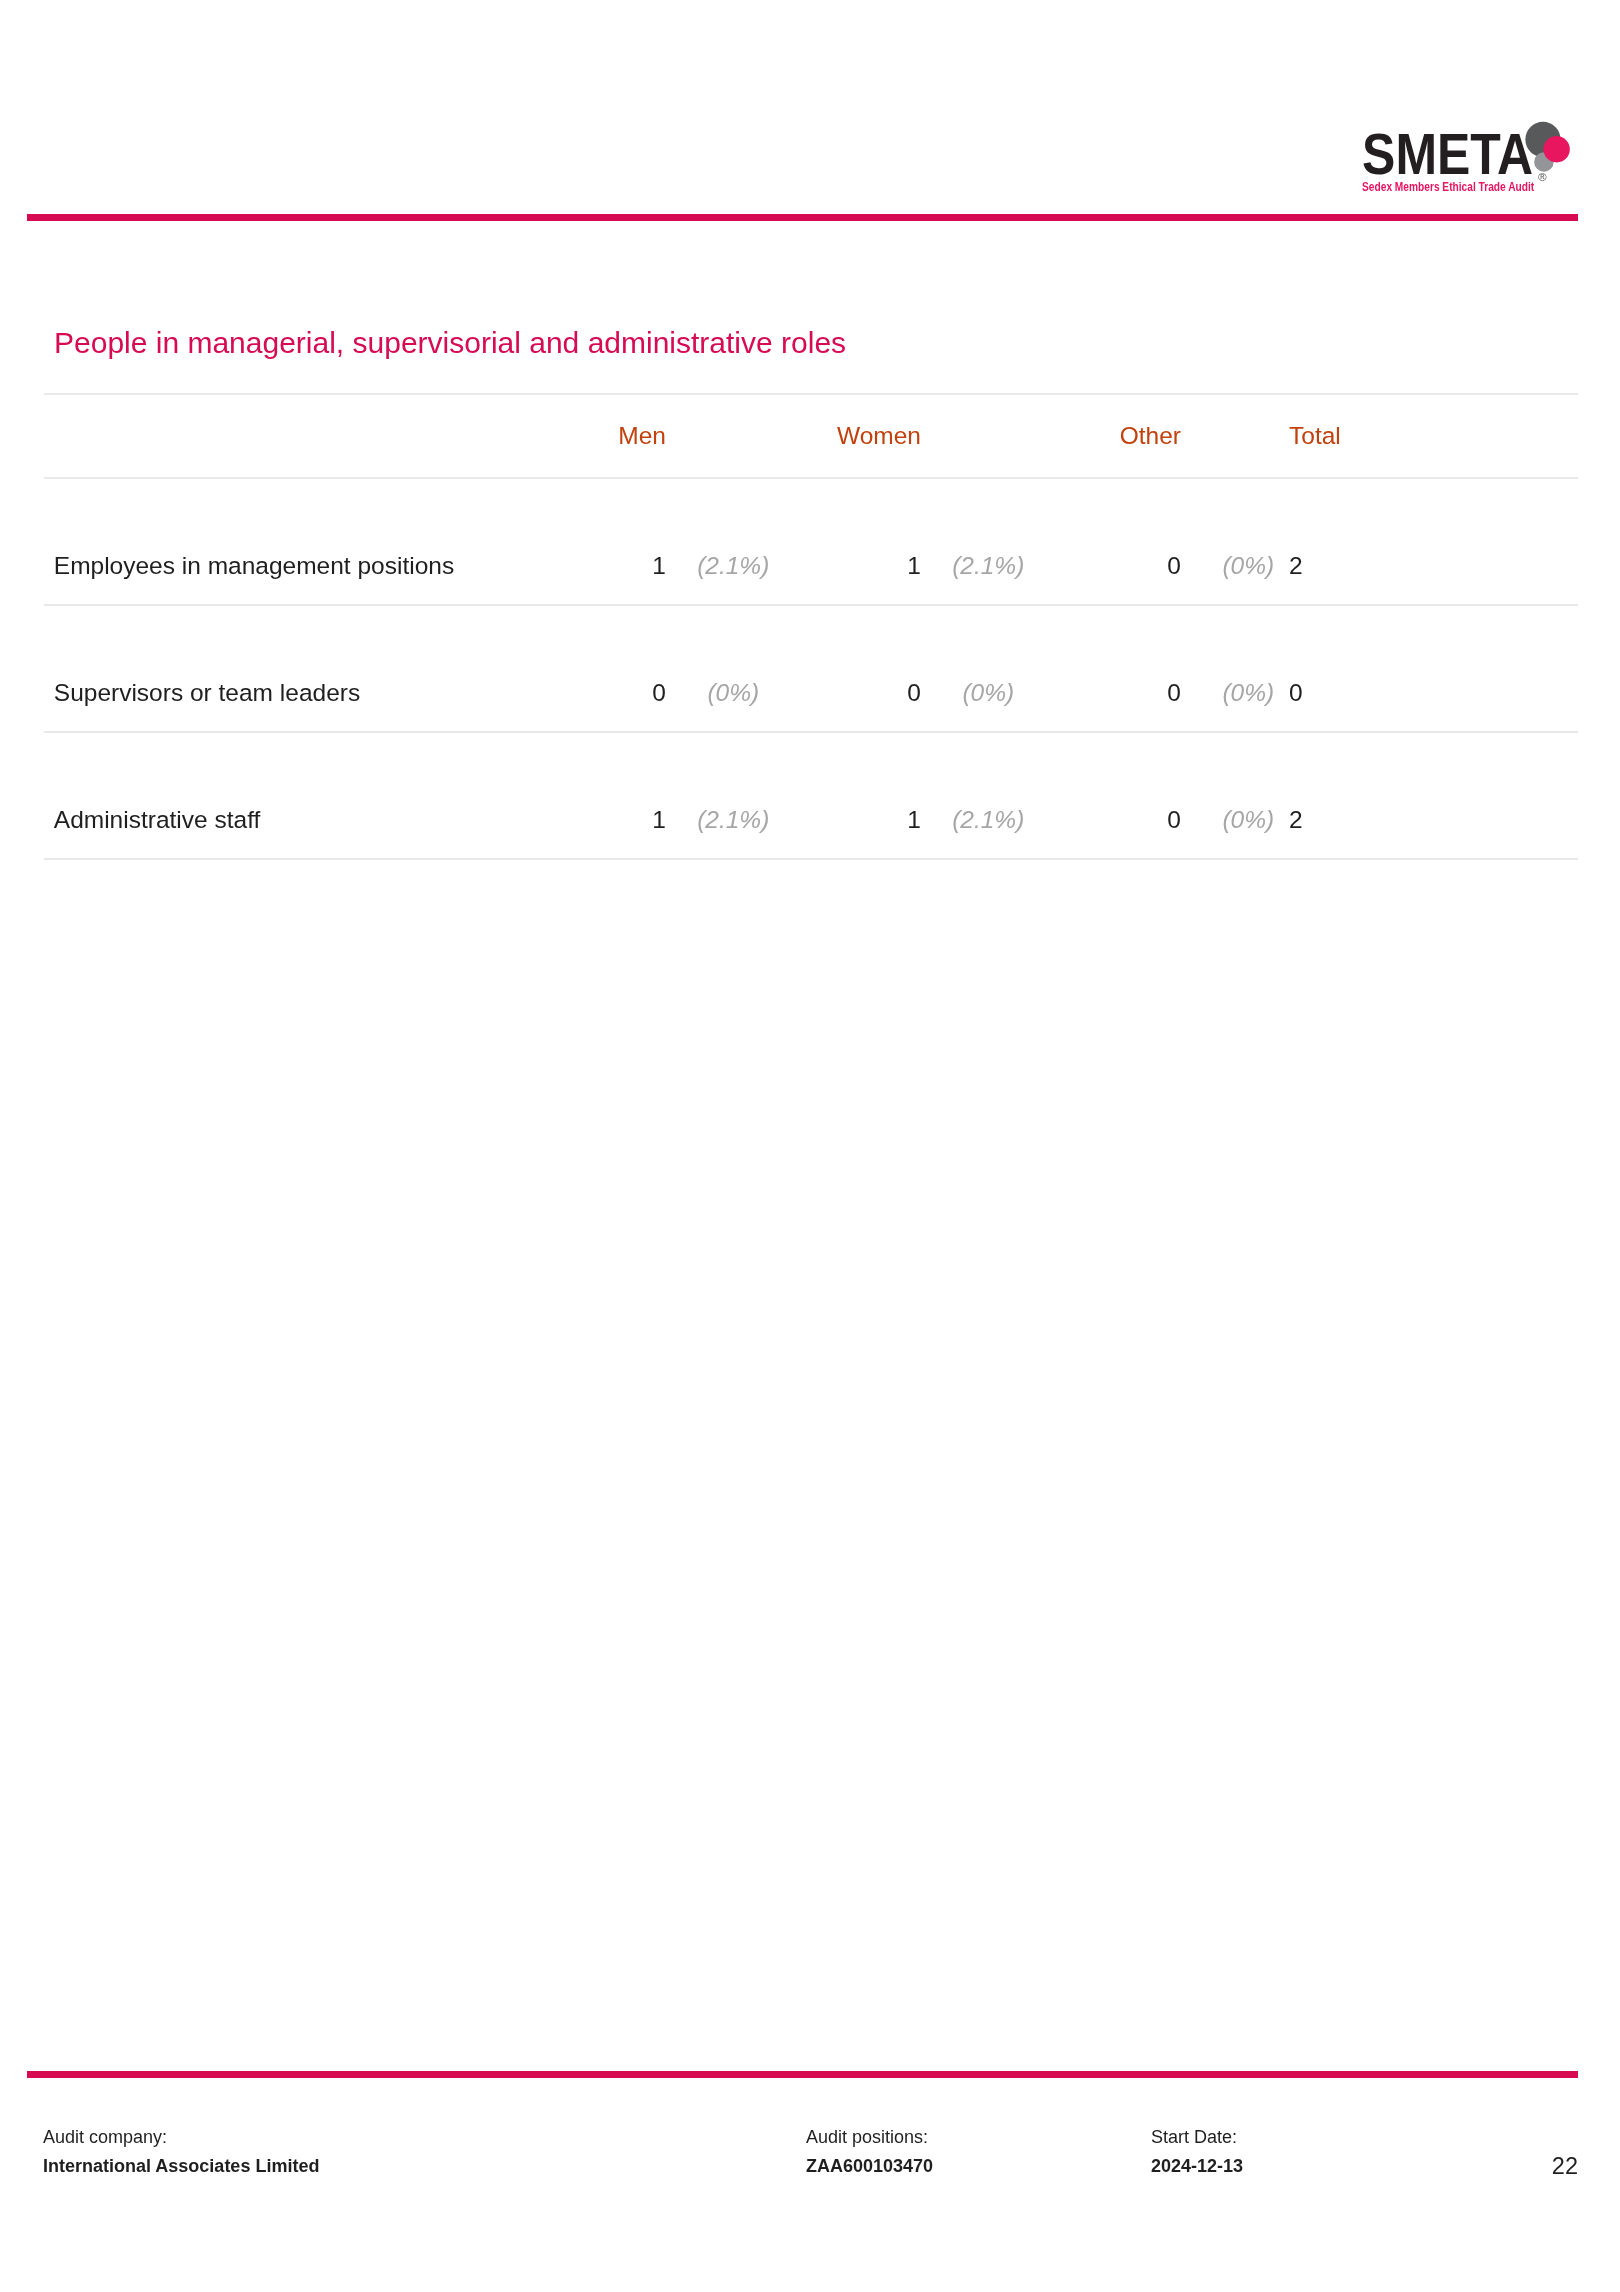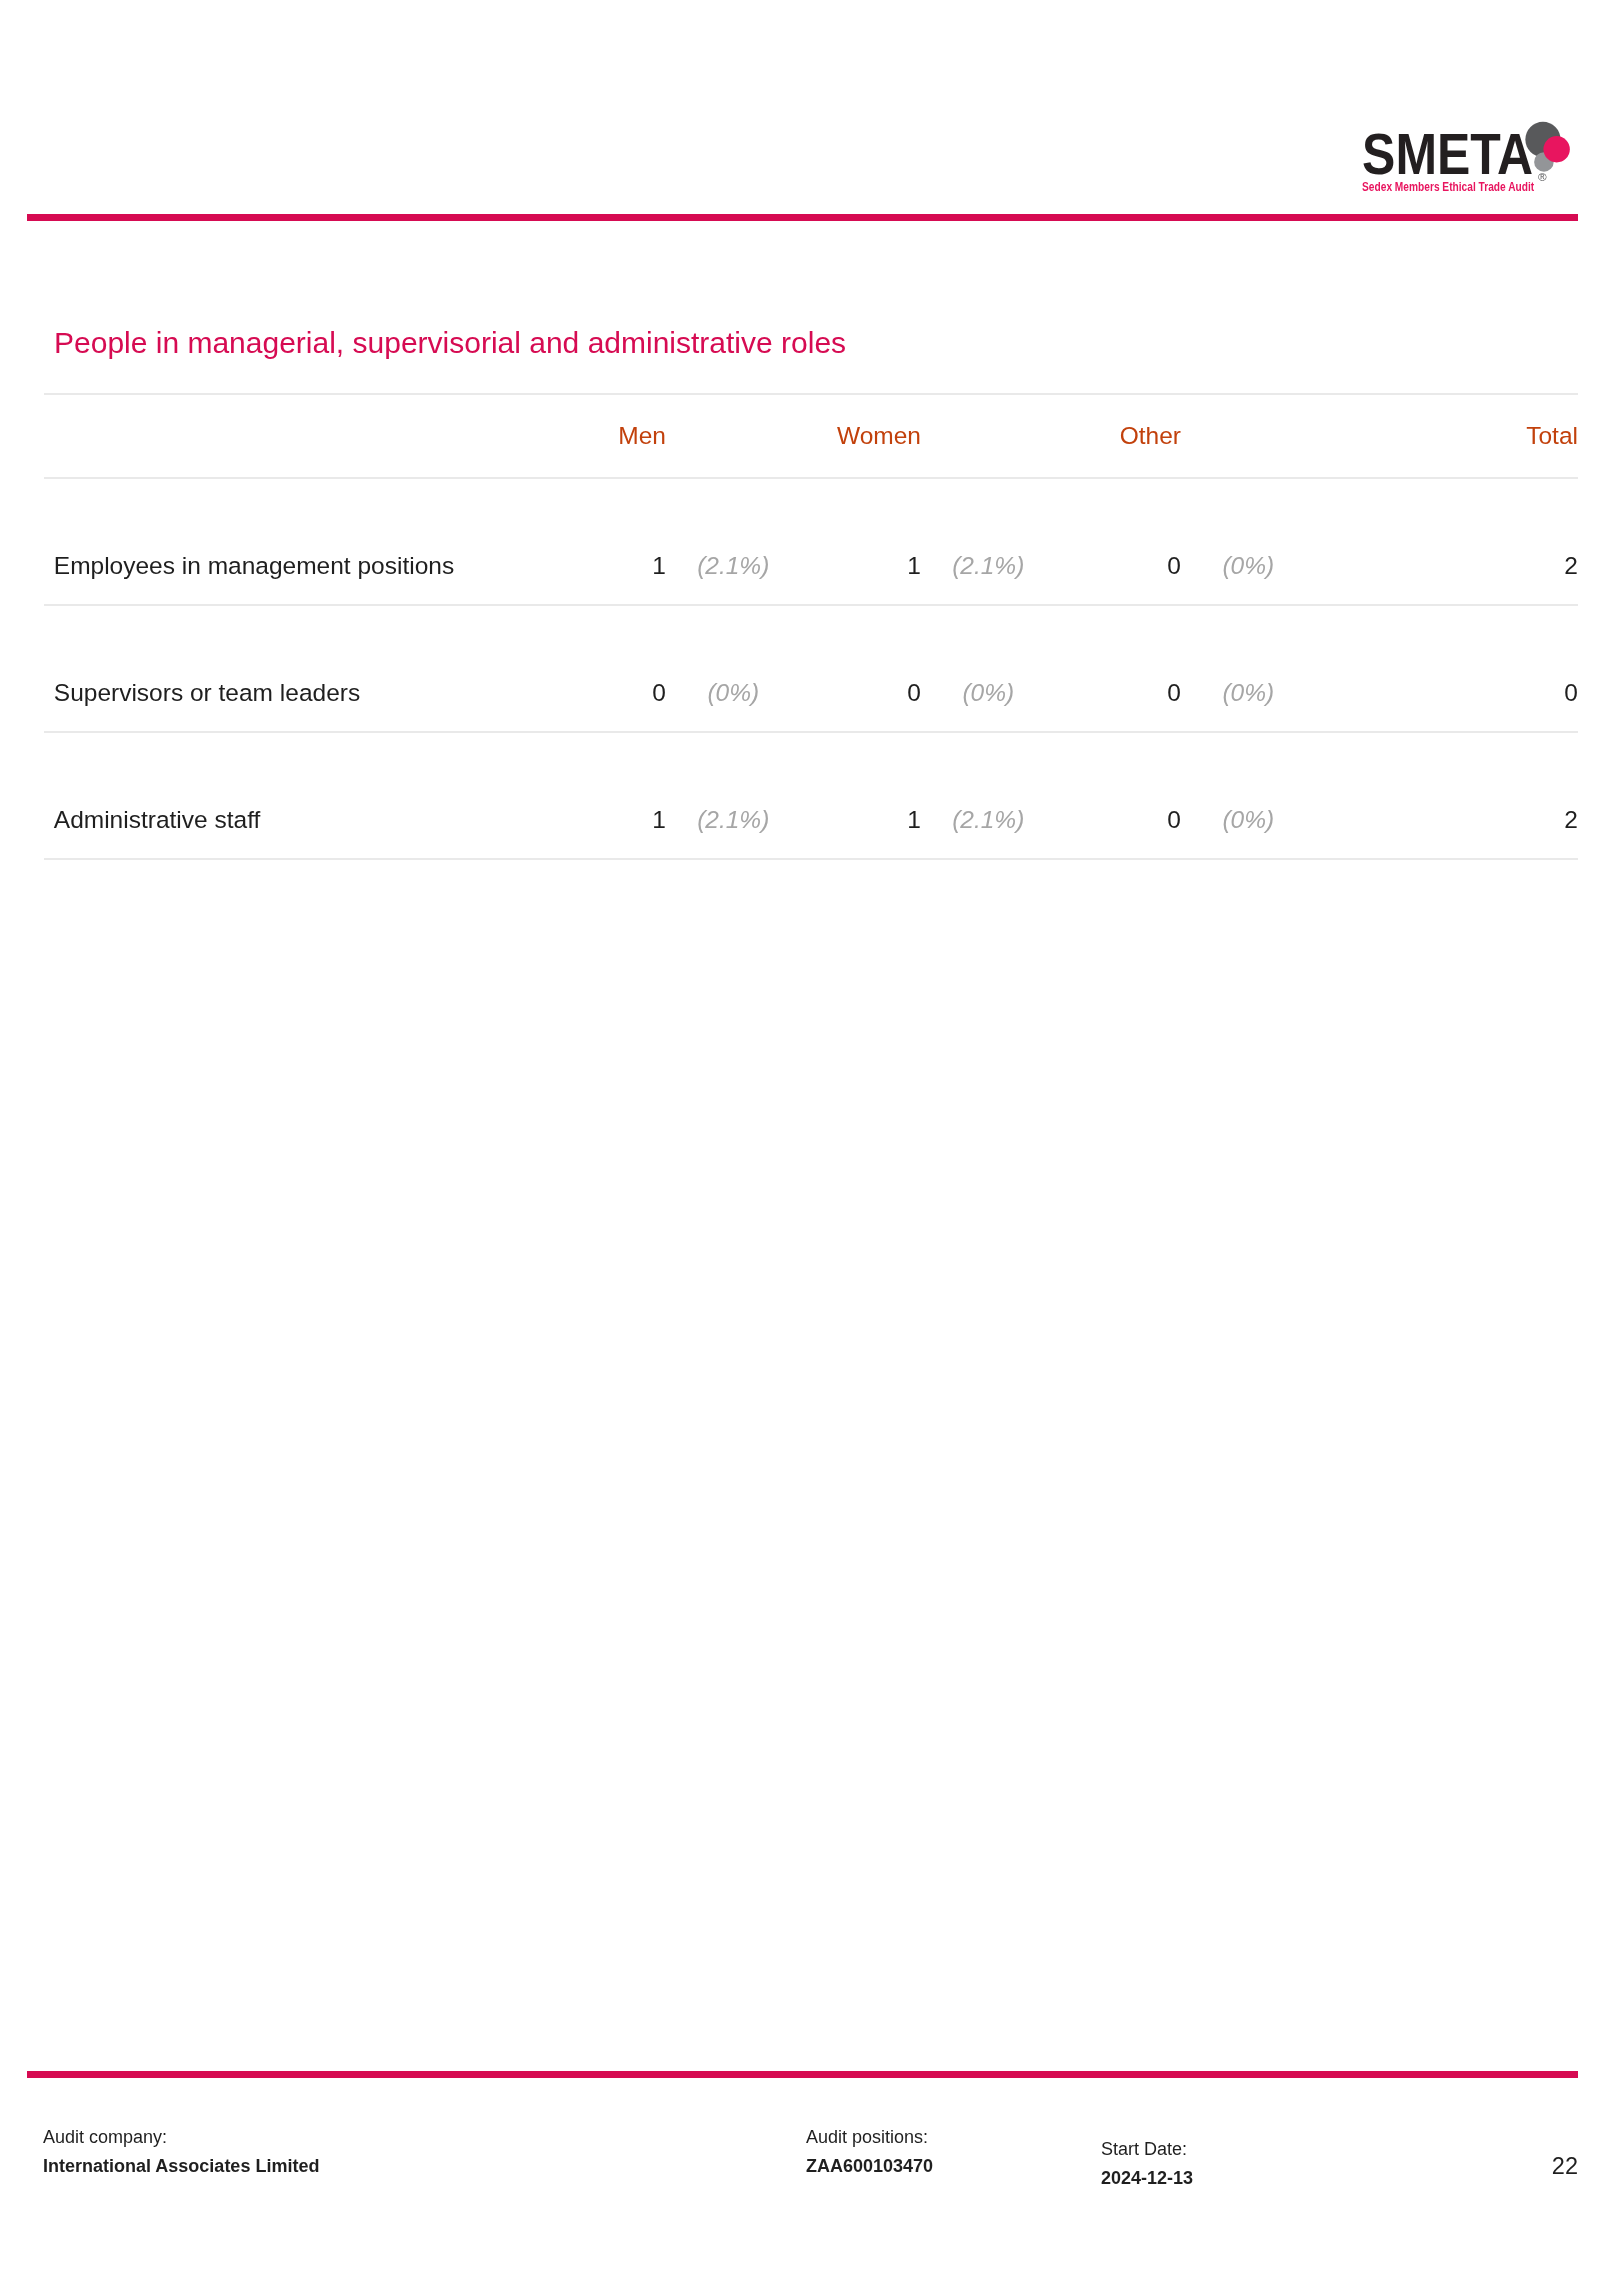--- a/index.html
+++ b/index.html
@@ -32,36 +32,36 @@
   .thead {
     display: flex; align-items: center; height: 82px;
     border-top: 2px solid #E9E9E9; border-bottom: 2px solid #E9E9E9;
     color: #c2410c;
   }
   .tr { display: flex; align-items: center; height: 77px; border-bottom: 2px solid #E9E9E9; margin-top: 48px; }
   .c-label { width: 505px; padding-left: 9.8px; box-sizing: border-box; }
   .c-men   { width: 225px; }
   .c-women { width: 255px; }
   .c-other { width: 260px; }
-  .c-total { width: 289px; text-align: right; }
+  .c-total { width: 289px; text-align: left; }
   .h-num { text-align: right; padding-right: 108px; box-sizing: border-box; }
   .cell-num { display: flex; justify-content: flex-end; align-items: baseline; }
   .val { text-align: right; }
   .pct {
     width: 108px; padding-left: 26.5px; box-sizing: border-box; text-align: center;
     font-style: italic; color: #A6A6A6;
   }
 
   
   .footer-group { position: absolute; font-size: 18px; }
   .footer-label { line-height: 29px; font-weight: 400; }
   .footer-value { line-height: 29px; font-weight: 700; }
   .fg-company { left: 43px; top: 2123px; }
   .fg-reference { left: 806px; top: 2123px; }
-  .fg-startdate { left: 1101px; top: 2123px; margin-top: 12px; }
+  .fg-startdate { left: 1151px; top: 2123px; }
   .page-number {
     position: absolute; left: 1470px; top: 2152px; width: 108px;
     text-align: right; font-size: 23.5px; line-height: 29px; font-weight: 400;
   }
 </style>
 </head>
 <body>
 
 <div class="page">
 

